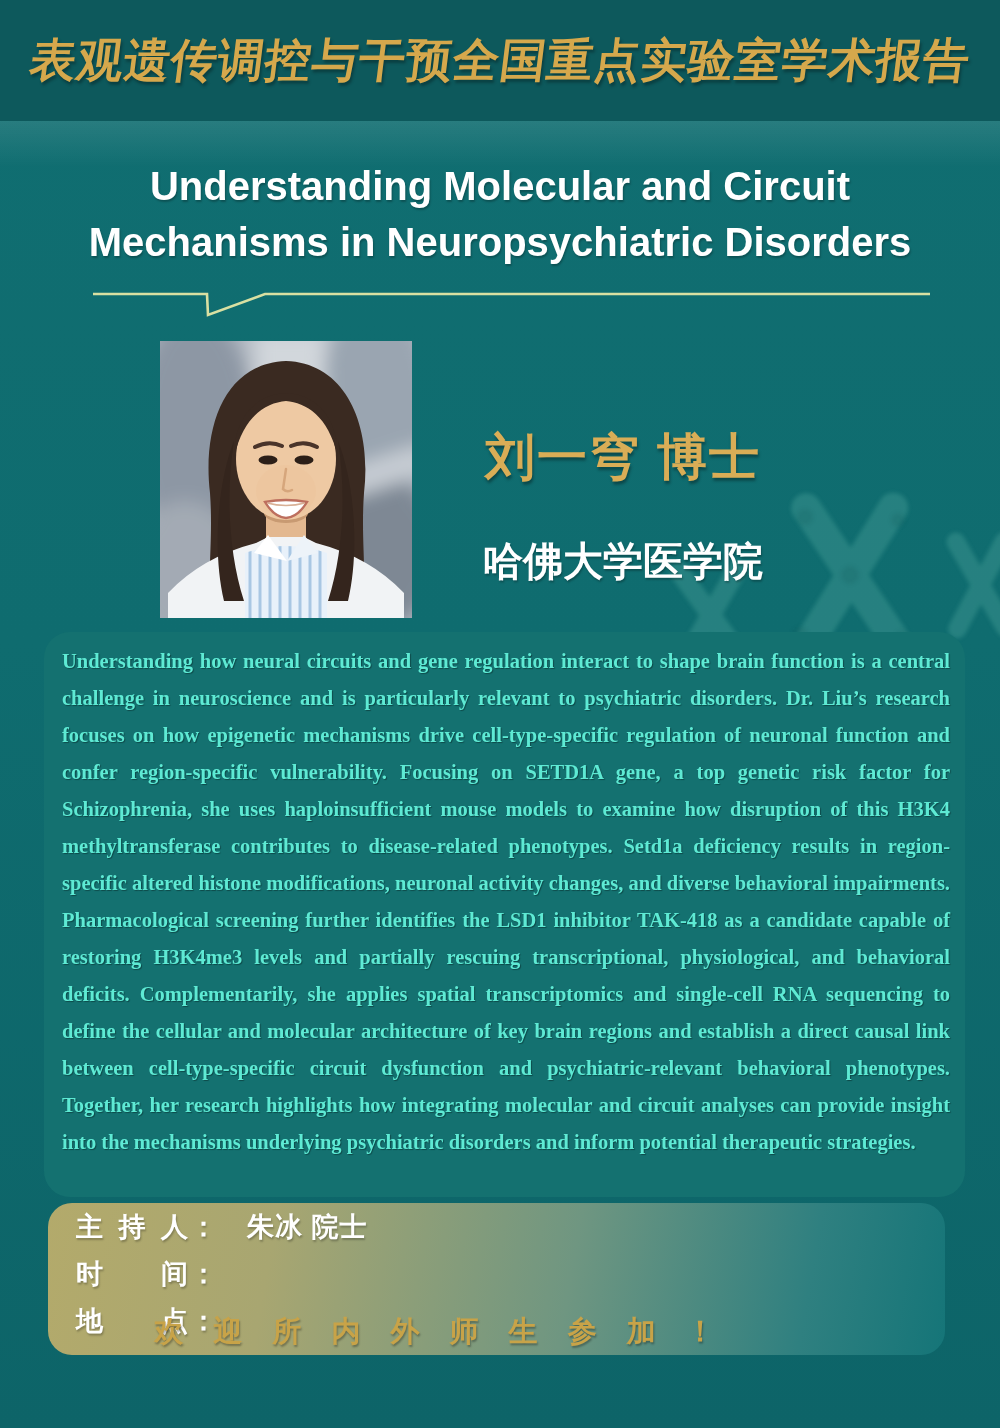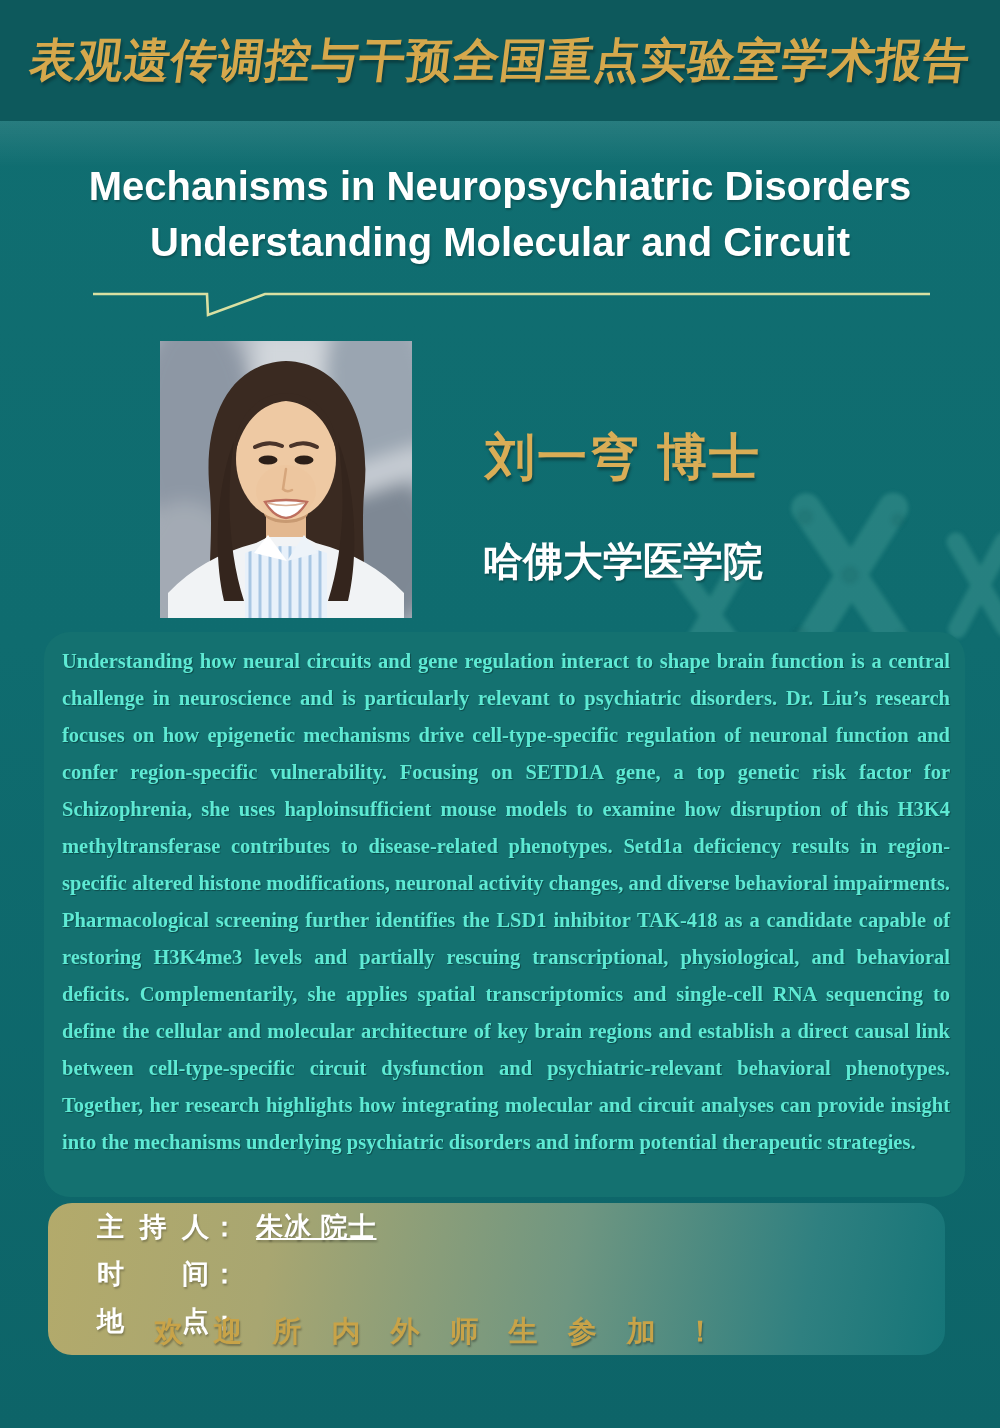--- a/index.html
+++ b/index.html
@@ -53,50 +53,50 @@
     position:absolute;left:18px;top:11px;width:888px;
     font-family:"Liberation Serif",serif;font-weight:bold;
     font-size:20.5px;line-height:37px;color:#5eead4;text-align:justify;
     text-shadow:1px 1px 1px rgba(0,0,0,0.35);
   }
   
   .info-box{
     position:absolute;left:48px;top:1203px;width:897px;height:152px;border-radius:24px;
     background:linear-gradient(100deg,#b3aa6b 0%,#a8a671 25%,#6f9681 58%,#2f8080 84%,#157578 100%);
     display:flex;flex-direction:column;justify-content:center;
-    padding-left:49px;box-sizing:border-box;
+    padding-left:28px;box-sizing:border-box;
   }
   .info-row{
     display:flex;align-items:baseline;height:47px;
     color:#ffffff;font-weight:900;font-size:27px;
     text-shadow:1px 2px 2px rgba(0,0,0,0.25);
   }
   .info-label{
     display:inline-block;width:112px;text-align:justify;text-align-last:justify;
   }
   .info-colon{margin-left:2px;}
-  .info-value{margin-left:18px;letter-spacing:1px;white-space:nowrap;text-decoration:underline;}
+  .info-value{margin-left:30px;letter-spacing:1px;white-space:nowrap;}
   
   .welcome{
     position:absolute;top:1312px;left:0;width:880px;text-align:center;
     font-size:29px;font-weight:bold;color:#c8a348;letter-spacing:11px;
     text-shadow:1px 2px 2px rgba(0,0,0,0.3);
   }
 </style>
 </head>
 <body>
 
 <div class="banner">
   <div class="banner-title">表观遗传调控与干预全国重点实验室学术报告</div>
 </div>
 <div class="banner-fade"></div>
 
 <div class="en-title">
+  <div>Understanding Molecular and Circuit</div>
   <div>Mechanisms in Neuropsychiatric Disorders</div>
-  <div>Understanding Molecular and Circuit</div>
 </div>
 
 <svg class="divider" viewBox="0 0 840 40">
   <polyline points="1,10 115,10 116,31 173,10 838,10" fill="none" stroke="#d9e0a2" stroke-width="2.6" stroke-linejoin="miter"></polyline>
 </svg>
 
 <svg class="chromes" viewBox="0 0 370 225">
   <defs>
     <filter id="soft">
         <feGaussianBlur stdDeviation="2.2"></feGaussianBlur>

